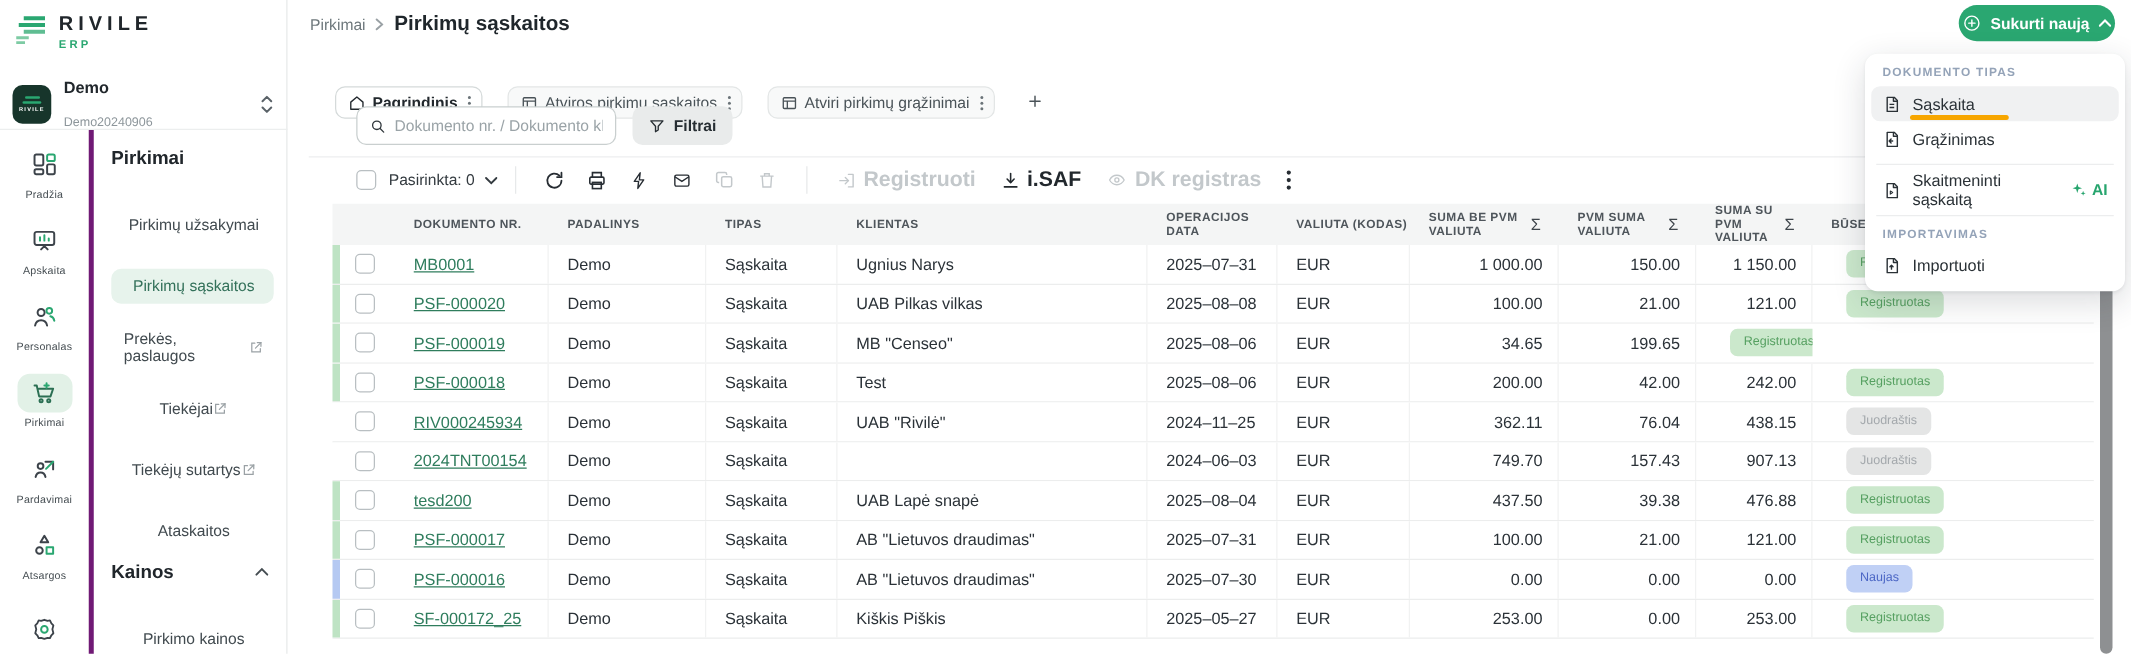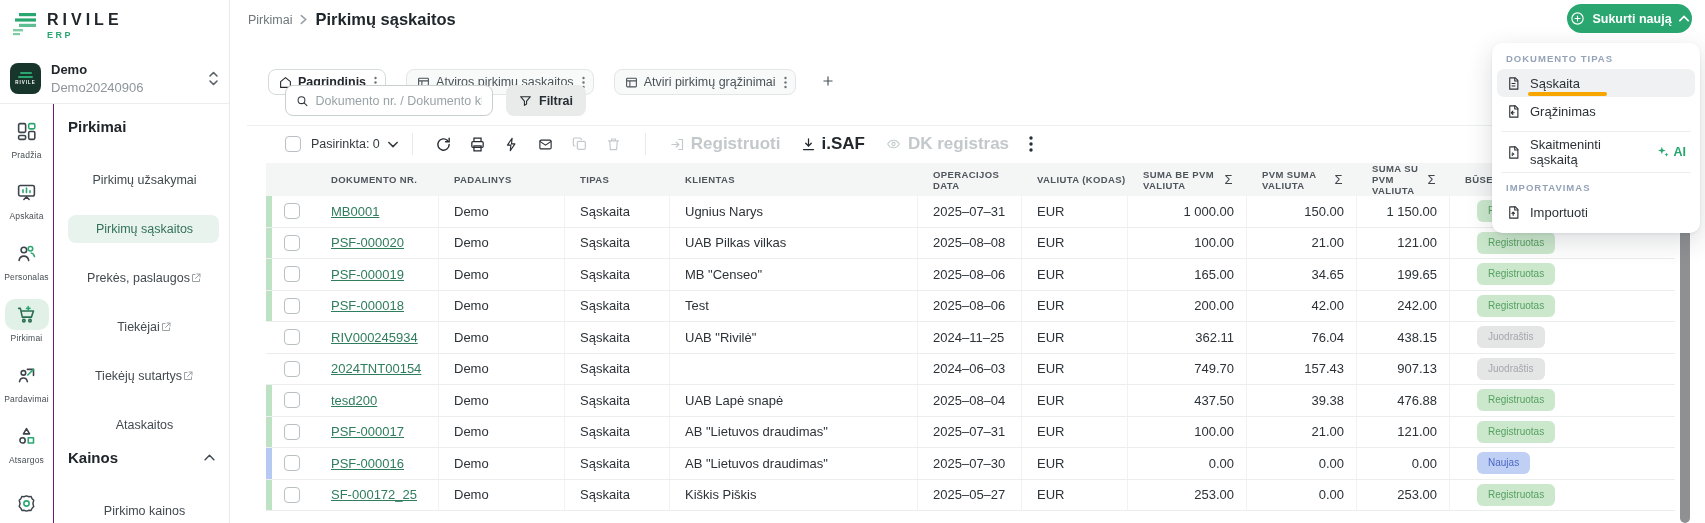--- a/index.html
+++ b/index.html
@@ -10,24 +10,24 @@
   .sidebar{position:absolute;left:0;top:0;width:230px;height:523px;background:#fff;border-right:1px solid #E8EAEA}
   .brand{display:flex;align-items:flex-start;gap:9px;padding:12px 0 0 11px}
   .brand-name{font-size:16px;font-weight:700;letter-spacing:4px;color:#20262B;line-height:15px}
   .brand-sub{font-size:9px;font-weight:700;letter-spacing:2.5px;color:#2AA771;margin-top:3px}
   .workspace{display:flex;align-items:center;gap:10px;margin:22px 10px 0 10px;padding-bottom:12px}
   .ws-avatar{width:31px;height:31px;border-radius:8px;background:#17352B;display:flex;flex-direction:column;align-items:center;justify-content:center;gap:2px}
   .ws-avatar .bar{height:2px;border-radius:1px;background:#2AA771}
   .ws-avatar .txt{color:#fff;font-size:4.5px;font-weight:700;letter-spacing:1px}
   .ws-meta{flex:1;min-width:0}
   .ws-name{font-size:13px;font-weight:700;color:#21272C}
-  .ws-code{font-size:13px;color:#8D969B;margin-top:3px}
+  .ws-code{font-size:10px;color:#8D969B;margin-top:16px}
   .sb-divider{position:absolute;left:0;top:103px;width:230px;height:1px;background:#ECEEEE}
   .sidebar-body{position:absolute;top:104px;left:0;right:0;bottom:0;display:flex}
-  .rail{width:54px;border-right:1px solid #701a75;display:flex;flex-direction:column;align-items:center;padding-top:12px}
+  .rail{width:75px;border-right:4px solid #701a75;display:flex;flex-direction:column;align-items:center;padding-top:12px}
   .rail-item{display:flex;flex-direction:column;align-items:center;margin-bottom:17px;cursor:pointer}
   .rail-ico{width:44px;height:31px;border-radius:10px;display:flex;align-items:center;justify-content:center;color:#3C434A}
   .rail-item.active .rail-ico{background:#E2F1E7;color:#2B6F53}
   .rail-label{font-size:8.5px;color:#454D52;margin-top:3px;letter-spacing:.2px}
   .submenu{flex:1;padding:14px 10px 0 14px}
   .sm-title{font-size:15px;font-weight:700;color:#20262B;display:flex;align-items:center;justify-content:space-between;padding-right:4px}
   .sm-item{display:flex;align-items:center;justify-content:center;height:28px;margin-top:21px;padding:0 8px 0 10px;border-radius:8px;font-size:12.5px;color:#414A4F;cursor:pointer}
   .sm-item.active{background:#E7F3EC;color:#33715A}
   .sm-gap{height:10px}
   
@@ -488,21 +488,20 @@
             <span class="cb"></span>
           </div>
           <div class="cell">
             <a class="doclink">PSF-000019</a>
           </div>
           <div class="cell">Demo</div>
           <div class="cell">Sąskaita</div>
           <div class="cell">MB "Censeo"</div>
           <div class="cell">2025–08–06</div>
           <div class="cell">EUR</div>
-          <div class="cell num">165.00</div>
           <div class="cell num">34.65</div>
           <div class="cell num">199.65</div>
           <div class="cell c-status" style="padding-left:27px">
             <span class="badge registered">Registruotas</span>
           </div>
         </div>
         <div class="grid trow">
           <div class="cell stripe green"></div>
           <div class="cell c-check" style="padding-left:12px">
             <span class="cb"></span>

